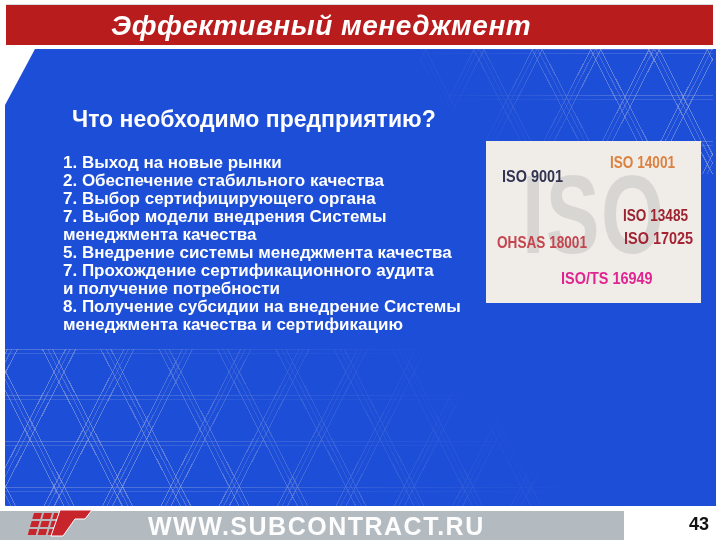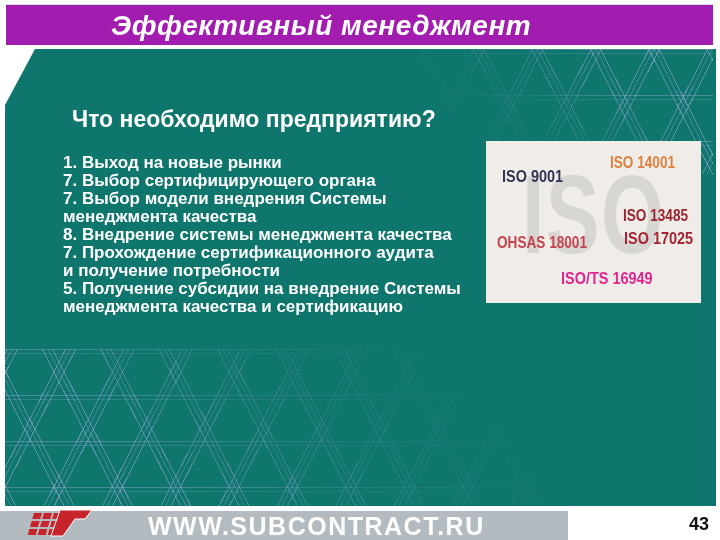--- a/index.html
+++ b/index.html
@@ -8,36 +8,36 @@
     position:relative;
     background:#ffffff;
     font-family:"Liberation Sans","DejaVu Sans",sans-serif;
     overflow:hidden;
   }
   .slide { position:absolute; inset:0; }
 
   
   .title-bar {
     position:absolute; left:6px; top:4px; width:707px; height:41px;
-    background:#a21caf;
+    background:#b91c1c;
     border-top:1px solid #d9dde0;
   }
   .title-text {
     position:absolute; left:105px; top:5px; width:350px;
     text-align:center;
     font-size:28px; font-weight:bold; font-style:italic;
     color:#ffffff;
     white-space:nowrap;
     letter-spacing:0.5px;
   }
 
   
   .blue-area {
     position:absolute; left:5px; top:49px; width:711px; height:457px;
-    background:#0f766e;
+    background:#1d4ed8;
     clip-path:polygon(30px 0, 100% 0, 100% 100%, 0 100%, 0 56px);
   }
   .pattern {
     position:absolute;
     background-image:
       repeating-linear-gradient(63deg,
         rgba(155,170,220,.55) 0 1px, transparent 1px 5px,
         rgba(155,170,220,.35) 5px 6px, transparent 6px 9px,
         rgba(155,170,220,.55) 9px 10px, transparent 10px 52px),
       repeating-linear-gradient(-63deg,
@@ -93,21 +93,21 @@
   }
   .l-iso9001   { left:16px;  top:26px;  font-size:17px; color:#333352; }
   .l-iso14001  { left:124px; top:13px;  font-size:16px; color:#dd813f; }
   .l-iso13485  { left:137px; top:66px;  font-size:16px; color:#9c2330; }
   .l-iso17025  { left:138px; top:88px;  font-size:17px; color:#a52433; }
   .l-ohsas     { left:11px;  top:93px;  font-size:16px; color:#c4454e; }
   .l-isots     { left:75px;  top:128px; font-size:17px; color:#e02490; }
 
   
   .footer {
-    position:absolute; left:0; top:511px; width:568px; height:29px;
+    position:absolute; left:0; top:511px; width:624px; height:29px;
     background:#b4bbc0;
   }
   .footer-logo { position:absolute; left:24px; top:-5px; }
   .footer-url {
     position:absolute; left:148px; top:1px; width:300px;
     text-align:center;
     font-size:25px; font-weight:bold; color:#fdfdfd;
     letter-spacing:1.5px; white-space:nowrap;
   }
   .page-box {
@@ -128,27 +128,28 @@
   </div>
 
   <div class="blue-area">
     <div class="pattern pattern-tr"></div>
     <div class="pattern pattern-bl"></div>
 
     <div class="heading">Что необходимо предприятию?</div>
 
     <div class="list">
       <div>1. Выход на новые рынки</div>
+      <div>2. Обеспечение стабильного качества</div>
       <div>7. Выбор сертифицирующего органа</div>
       <div>7. Выбор модели  внедрения Системы</div>
       <div>менеджмента качества</div>
-      <div>8. Внедрение системы менеджмента качества</div>
+      <div>5. Внедрение системы менеджмента качества</div>
       <div>7. Прохождение сертификационного аудита</div>
       <div>и получение потребности</div>
-      <div>5. Получение субсидии на внедрение Системы</div>
+      <div>8. Получение субсидии на внедрение Системы</div>
       <div>менеджмента качества и сертификацию</div>
     </div>
 
     <div class="iso-panel">
       <div class="iso-watermark">ISO</div>
       <span class="iso-label l-iso9001">ISO 9001</span>
       <span class="iso-label l-iso14001">ISO 14001</span>
       <span class="iso-label l-iso13485">ISO 13485</span>
       <span class="iso-label l-iso17025">ISO 17025</span>
       <span class="iso-label l-ohsas">OHSAS 18001</span>

